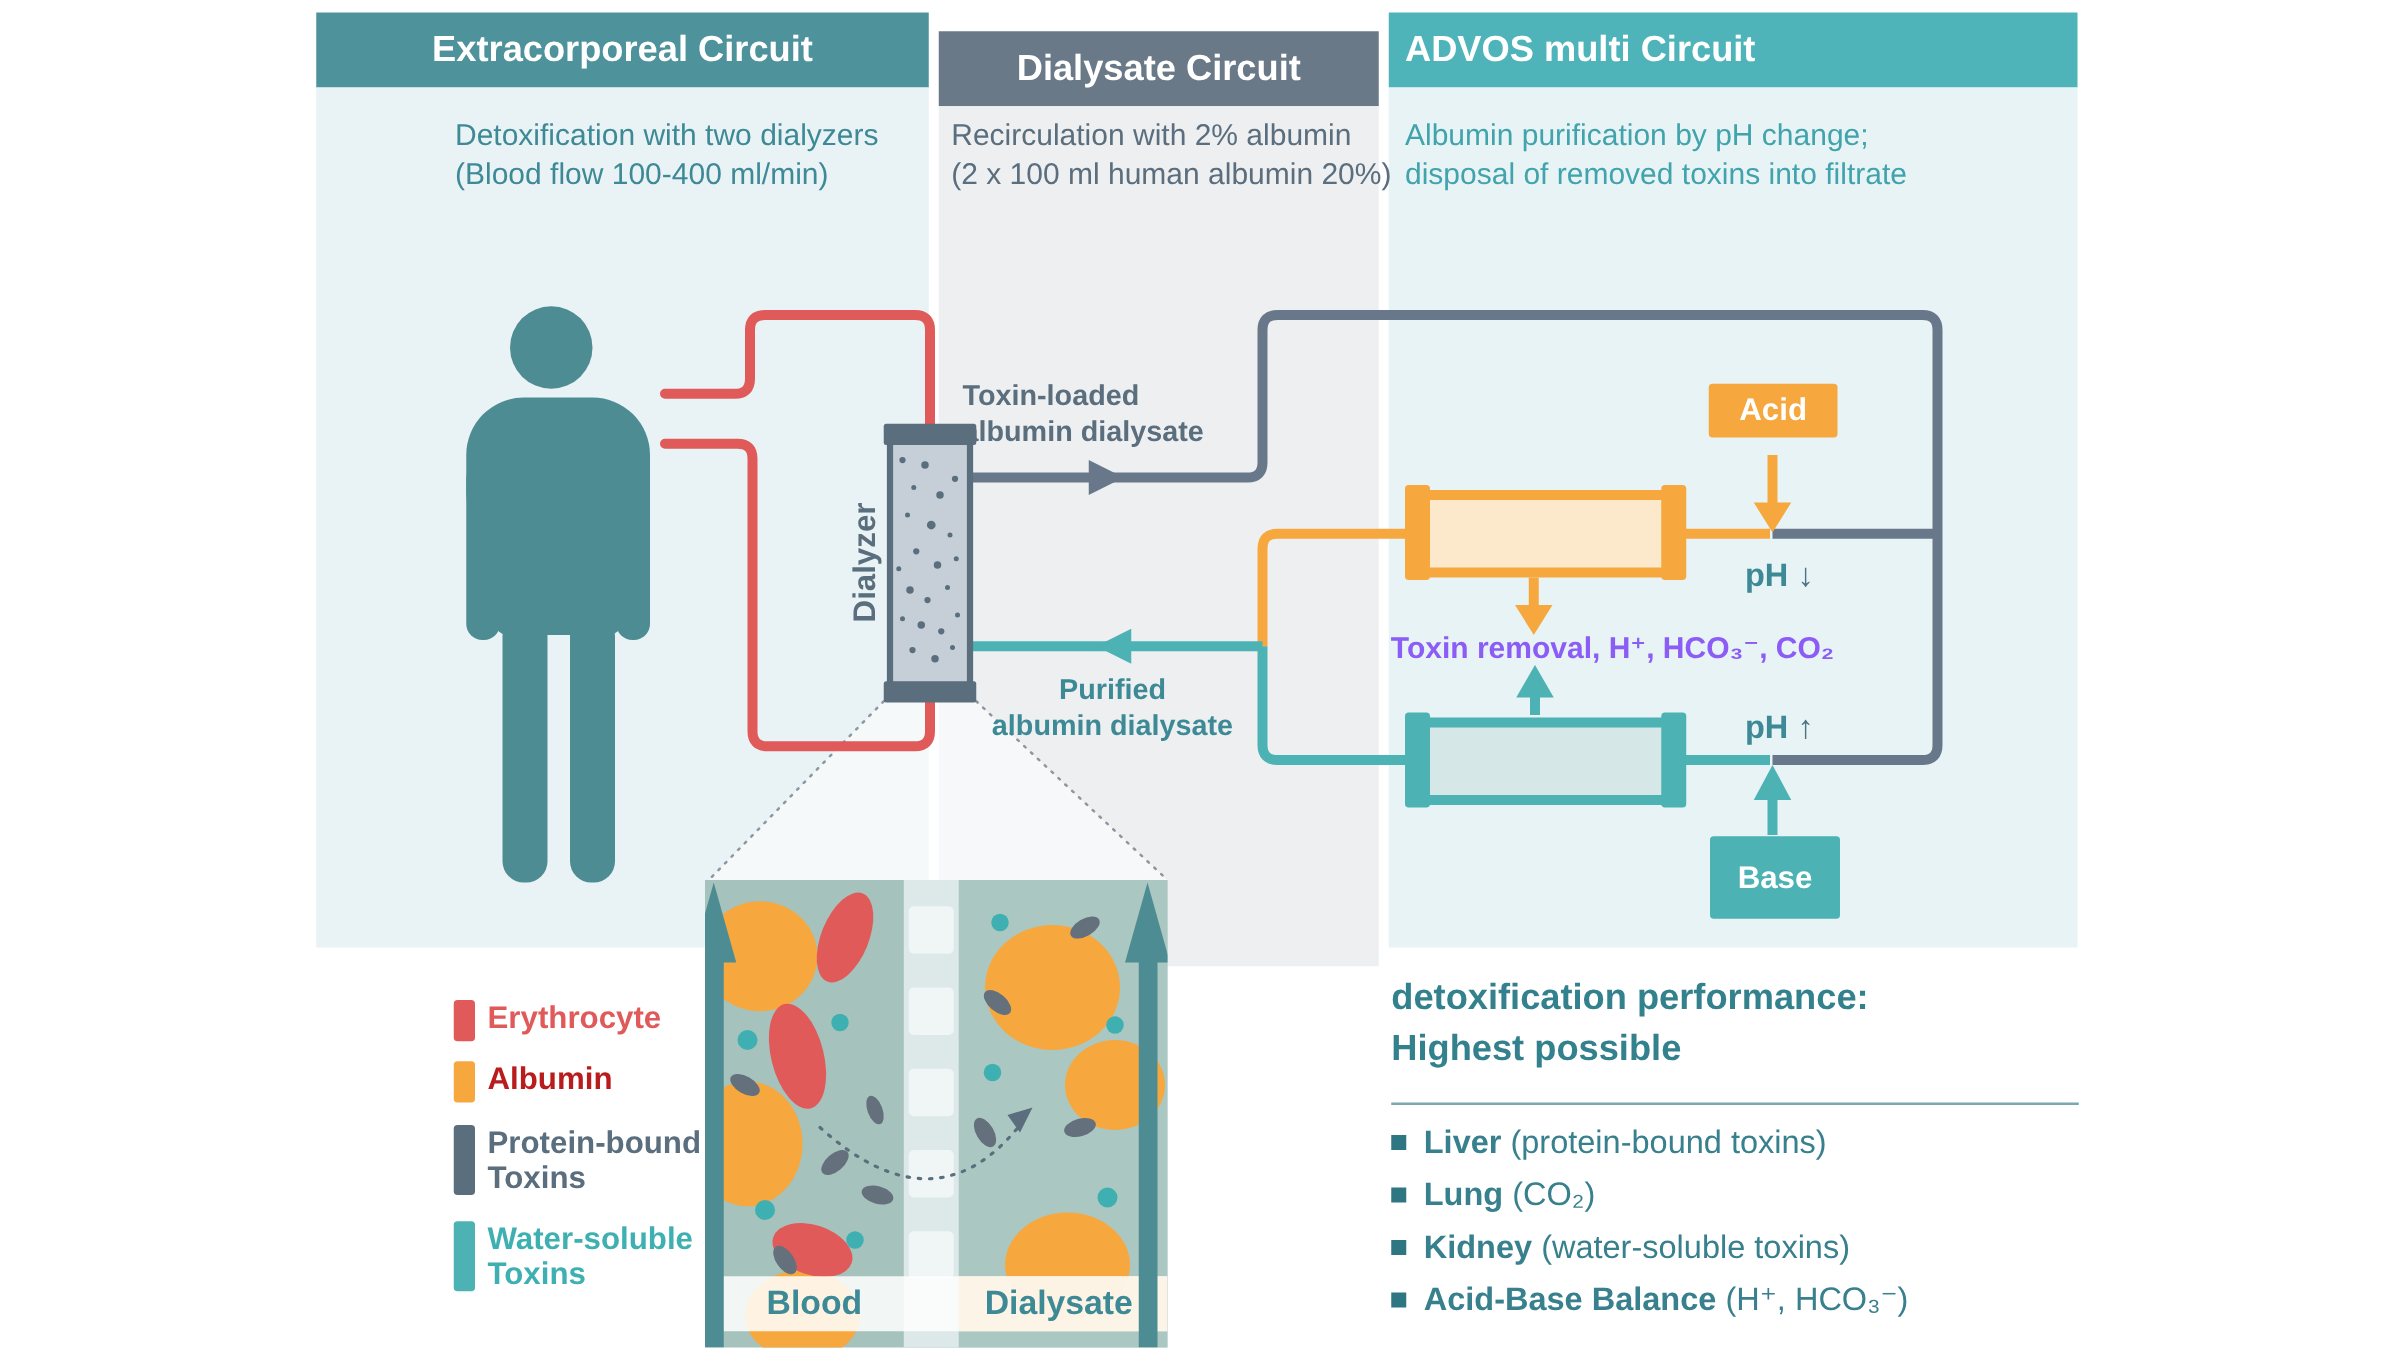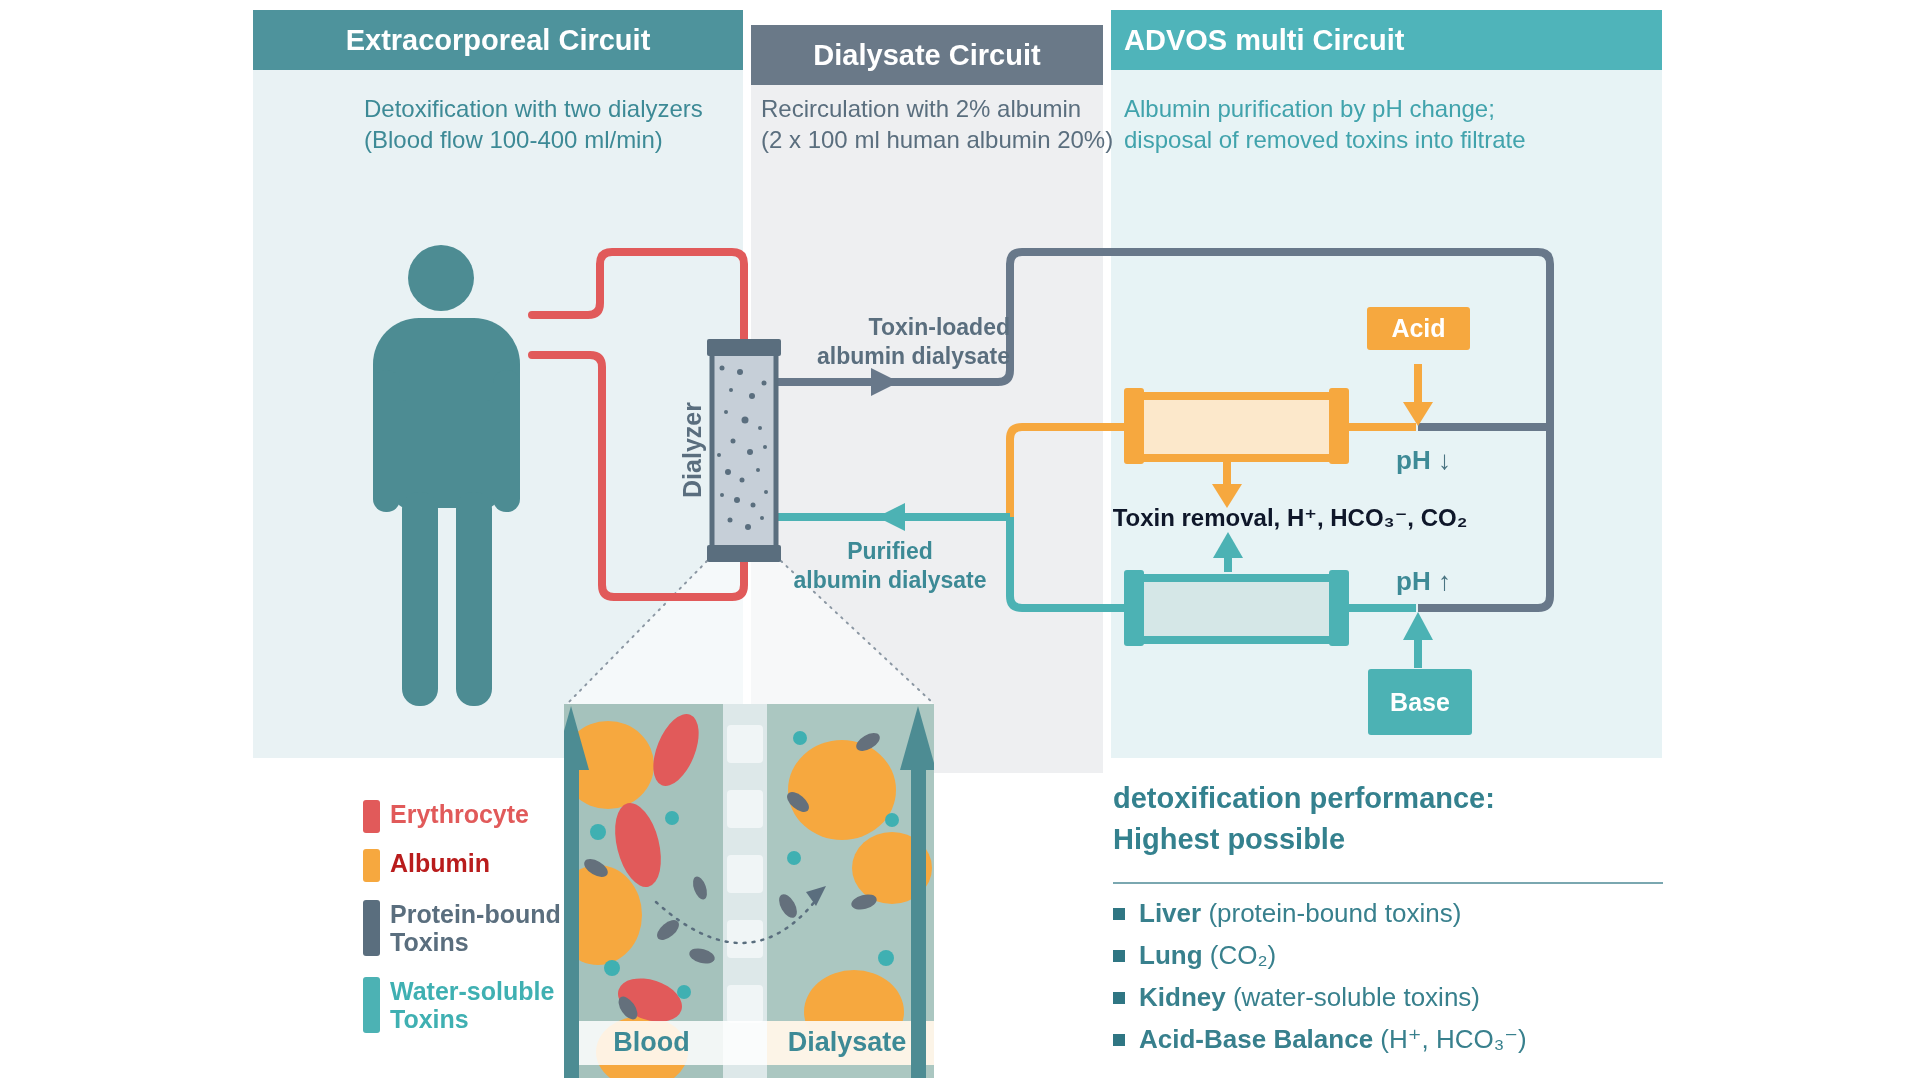--- a/index.html
+++ b/index.html
@@ -22,23 +22,23 @@
   #panel-advos .panel-body{background:#e7f3f5;}
   .panel-desc{position:absolute;font-size:24px;line-height:31px;}
   .desc-extra{left:364px;top:93px;color:#3d8a96;}
   .desc-dial{left:761px;top:93px;color:#5a6e7e;}
   .desc-advos{left:1124px;top:93px;color:#41a3ac;}
   svg{position:absolute;left:0;top:0;}
   
   .lbl{position:absolute;font-weight:bold;}
   #dialyzer-label{left:622px;top:390px;width:140px;height:120px;display:flex;align-items:center;justify-content:center;
       transform:rotate(-90deg);color:#5a6e7e;font-size:25px;}
-  #toxin-loaded-label{left:770px;top:302px;width:240px;text-align:right;color:#5a6e7e;font-size:23px;line-height:29px;margin-top:11px;}
+  #toxin-loaded-label{left:770px;top:302px;width:240px;text-align:left;color:#5a6e7e;font-size:23px;line-height:29px;}
   #purified-label{left:770px;top:537px;width:240px;text-align:center;color:#3d8a96;font-size:23px;line-height:29px;}
-  #toxin-removal-label{left:1110px;top:504px;width:360px;text-align:center;color:#0f172a;font-size:24px;}
+  #toxin-removal-label{left:1110px;top:504px;width:360px;text-align:center;color:#8b5cf6;font-size:24px;}
   .ph{color:#3d8a96;font-size:26px;}
   .ph .arr{color:#4a7482;}
   #ph-down{left:1396px;top:445px;}
   #ph-up{left:1396px;top:566px;}
   .reagent-box{position:absolute;display:flex;align-items:center;justify-content:center;color:#ffffff;
       font-weight:bold;font-size:25px;border-radius:3px;}
   #acid-box{left:1367px;top:307px;width:103px;height:43px;background:#f6a83f;}
   #base-box{left:1368px;top:669px;width:104px;height:66px;background:#4cb2b4;}
   
   .legend-item{position:absolute;left:363px;}

